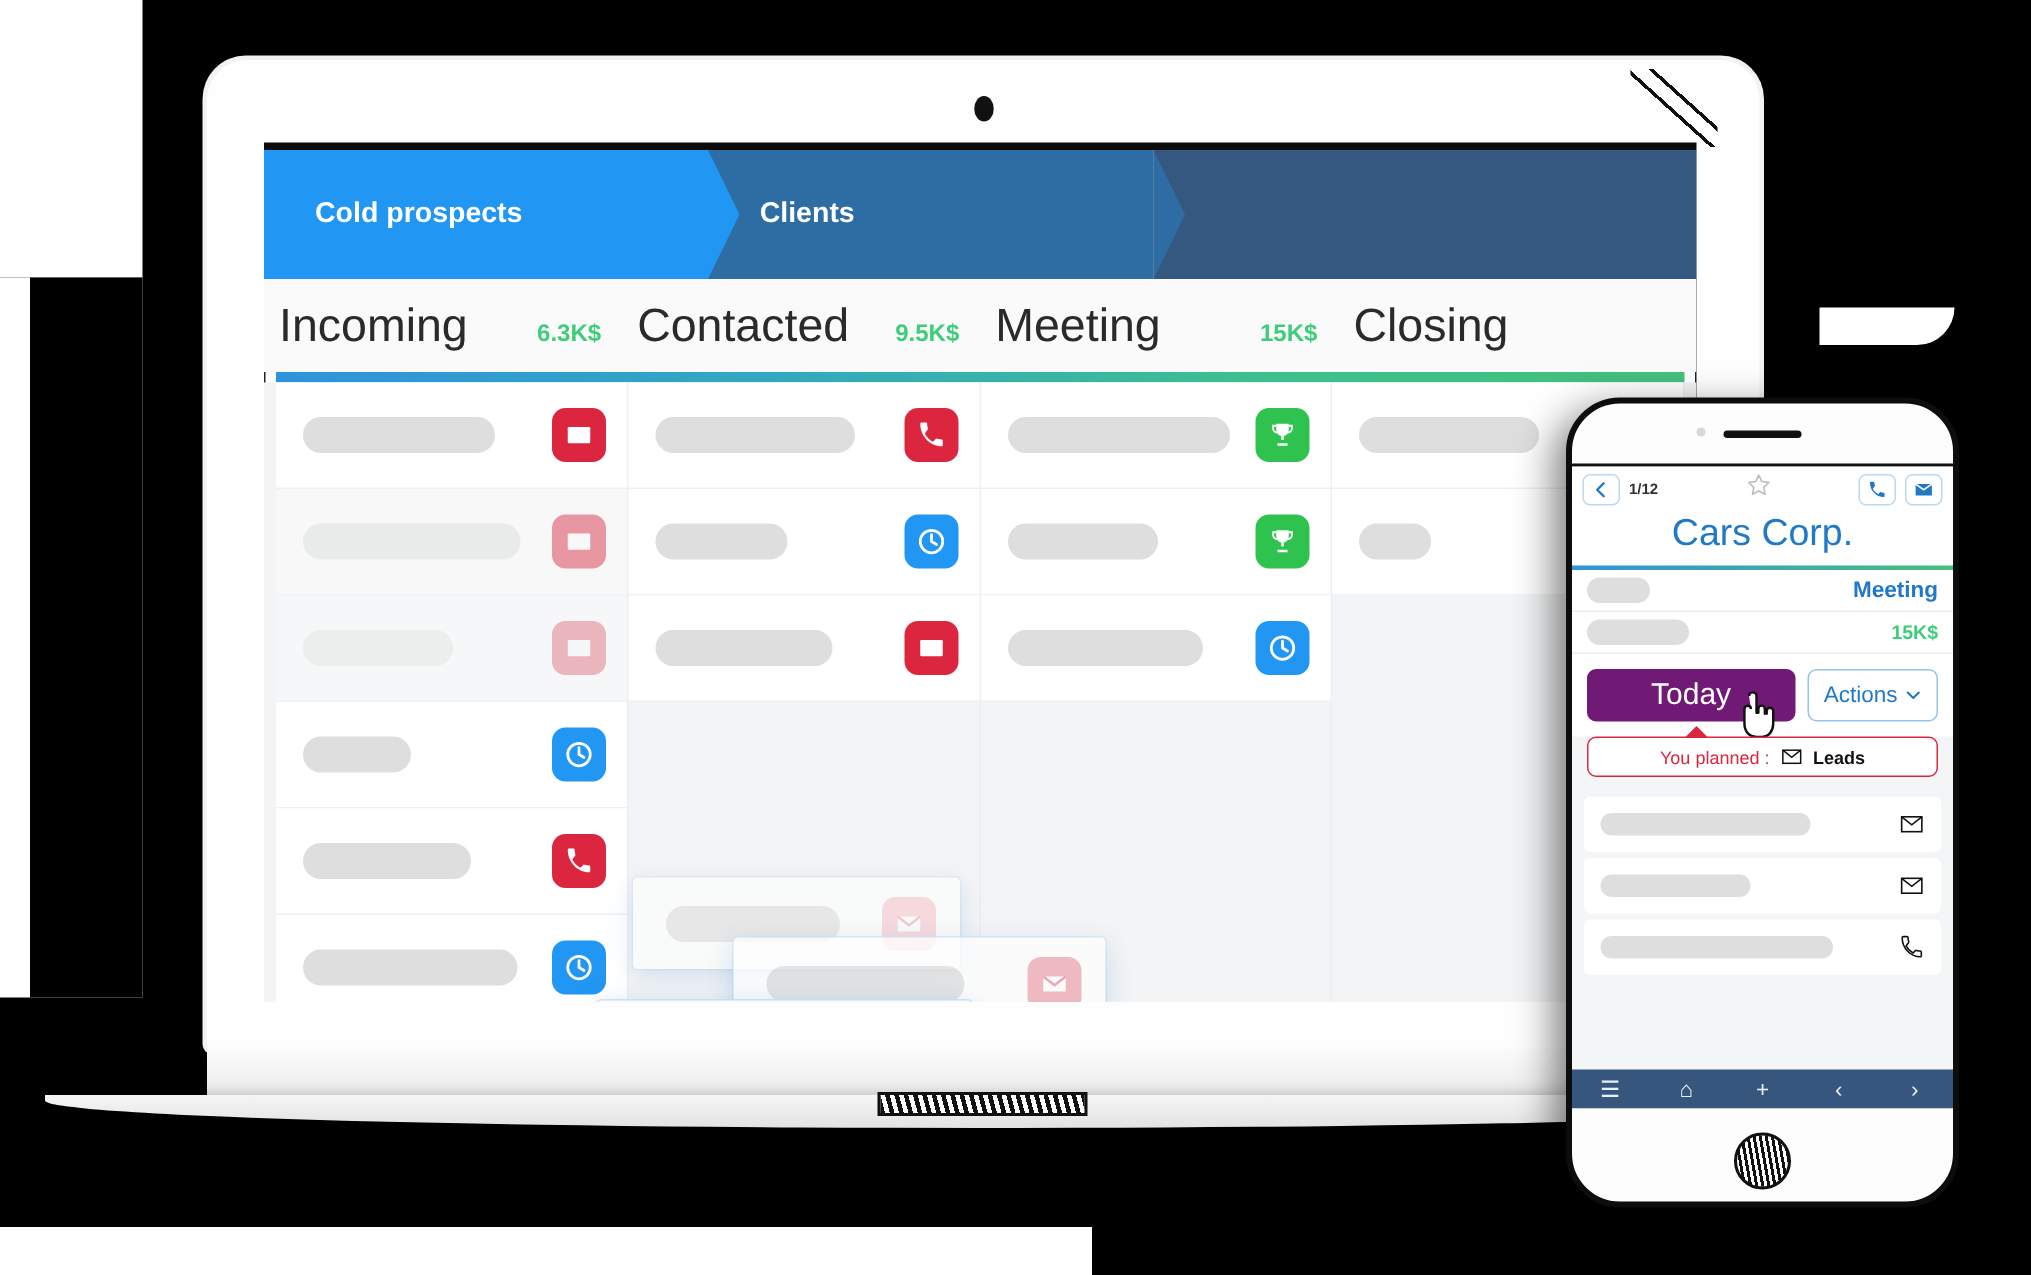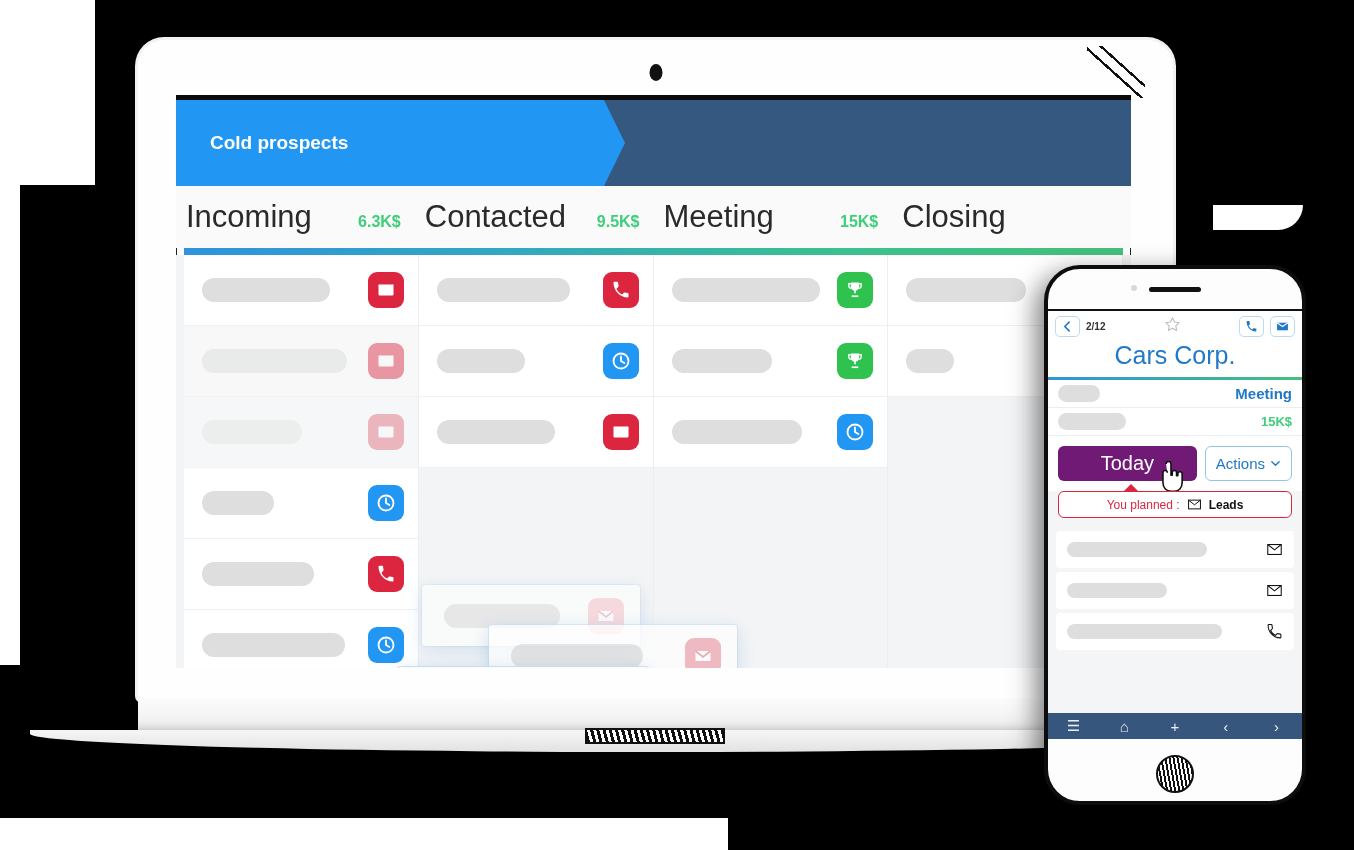--- a/index.html
+++ b/index.html
@@ -203,20 +203,26 @@
     <div id="laptop-screen">
 
       <div id="app-topbar">
         <div id="tabs-wrap" style="flex:1;display:flex;">
             <div class="pipe-tab" style="background: rgb(33, 150, 243); flex: 1 1 0%;">
               <span>Cold prospects</span>
               <div class="arrow"><svg viewBox="0 0 21 86" preserveAspectRatio="none" style="width:100%;height:100%">
                   <polygon points="0,0 21,43 0,86" fill="#2196f3"></polygon>
                 </svg></div>
             </div>
+            <div class="pipe-tab" style="background: rgb(46, 109, 164); flex: 1 1 0%;">
+              <span>Clients</span>
+              <div class="arrow"><svg viewBox="0 0 21 86" preserveAspectRatio="none" style="width:100%;height:100%">
+                  <polygon points="0,0 21,43 0,86" fill="#2e6da4"></polygon>
+                </svg></div>
+            </div>
             <div class="pipe-tab" style="background: rgb(52, 88, 127); flex: 1.25 1 0%;">
               <span></span>
             </div>
           </div>
       </div>
 
       <div id="pipeline-header">
           <div class="stage-head" style="flex: 1 1 0%; padding-left: 10px;">
             <span class="stage-name">Incoming</span>
             <span class="stage-amount">6.3K$</span>
@@ -410,21 +416,21 @@
     <div id="phone-cam"></div>
 
     <div id="phone-screen">
 
       <div id="ph-toolbar">
         <div class="ph-btn">
           <svg viewBox="0 0 24 24">
               <path d="M15 4l-8 8 8 8" fill="none" stroke="#1f78c8" stroke-width="3" stroke-linecap="round" stroke-linejoin="round"></path>
             </svg>
         </div>
-        <span id="ph-count">2/12</span>
+        <span id="ph-count">1/12</span>
         <div style="flex:1;text-align:center">
           <svg viewBox="0 0 24 24" width="17" height="17">
               <path d="M12 2.5l2.9 6 6.6.9-4.8 4.6 1.2 6.5-5.9-3.1-5.9 3.1 1.2-6.5L2.5 9.4l6.6-.9z" fill="none" stroke="#b9bcc0" stroke-width="1.5" stroke-linejoin="round"></path>
             </svg>
         </div>
         <div class="ph-btn">
           <svg viewBox="0 0 24 24">
               <path d="M6.6 10.8c1.4 2.8 3.8 5.1 6.6 6.6l2.2-2.2c.3-.3.7-.4 1-.2 1.2.4 2.4.6 3.6.6.6 0 1 .4 1 1V20c0 .6-.4 1-1 1C11 21 3 13 3 3c0-.6.4-1 1-1h3.5c.6 0 1 .4 1 1 0 1.3.2 2.5.6 3.6.1.4 0 .8-.2 1.1z"></path>
             </svg>
         </div>

